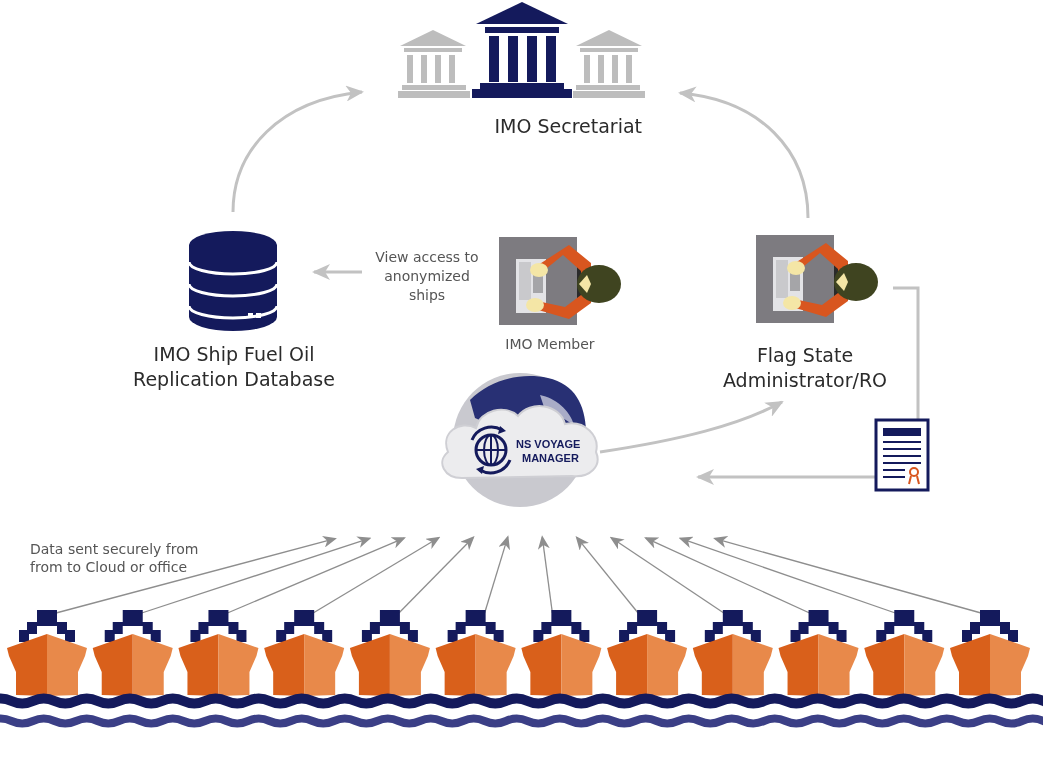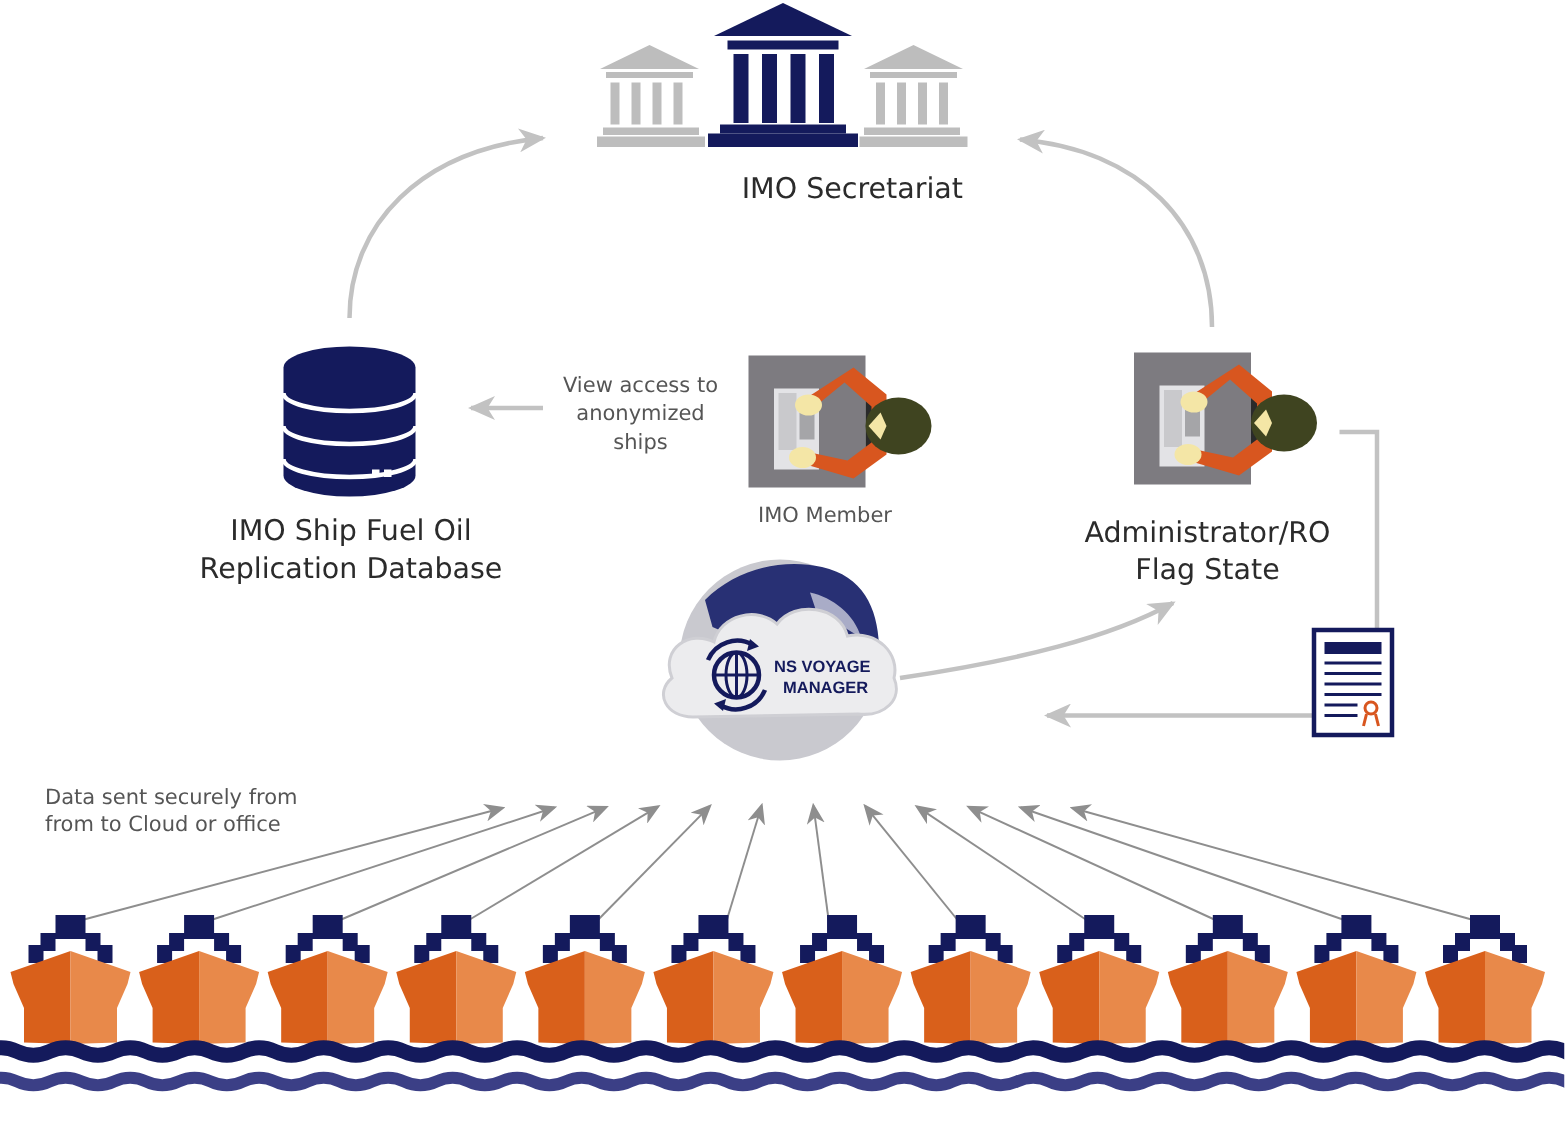--- a/index.html
+++ b/index.html
@@ -232,23 +232,23 @@
 
   <div class="lbl lbl-small" style="left:362px; top:248px; width:130px;">
     <div>View access to</div>
     <div>anonymized</div>
     <div>ships</div>
   </div>
 
   <div class="lbl lbl-small" style="left:480px; top:335px; width:140px;">IMO Member</div>
 
   <div class="lbl lbl-big" style="left:705px; top:343px; width:200px;">
+    <div>Flag State</div>
     <div>Administrator/RO</div>
-    <div>Flag State</div>
-  </div>
-
-
-  <div class="note" style="left:30px; top:523px;">
+  </div>
+
+
+  <div class="note" style="left:30px; top:540px;">
     <div>Data sent securely from</div>
     <div>from to Cloud or office</div>
   </div>
 
 </div>
 
 </body></html>

